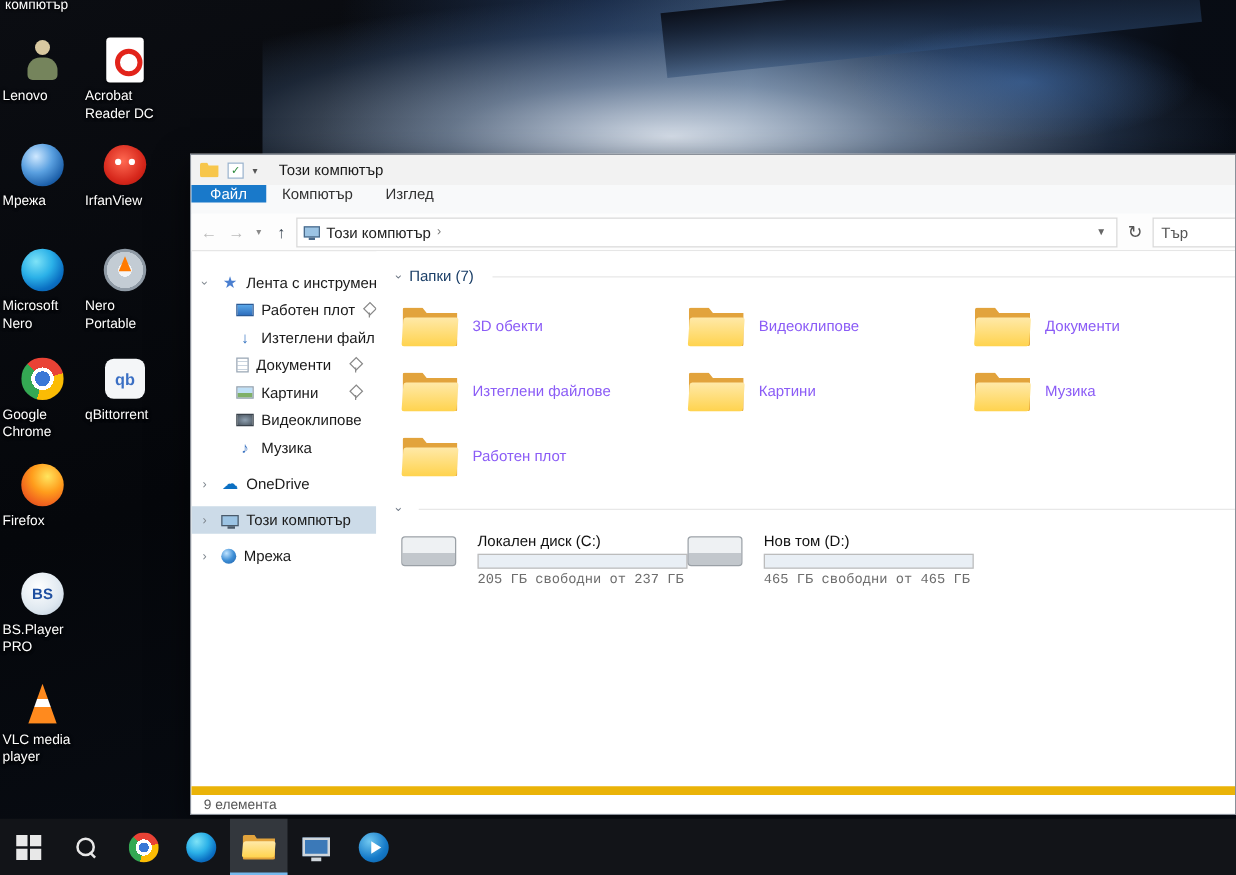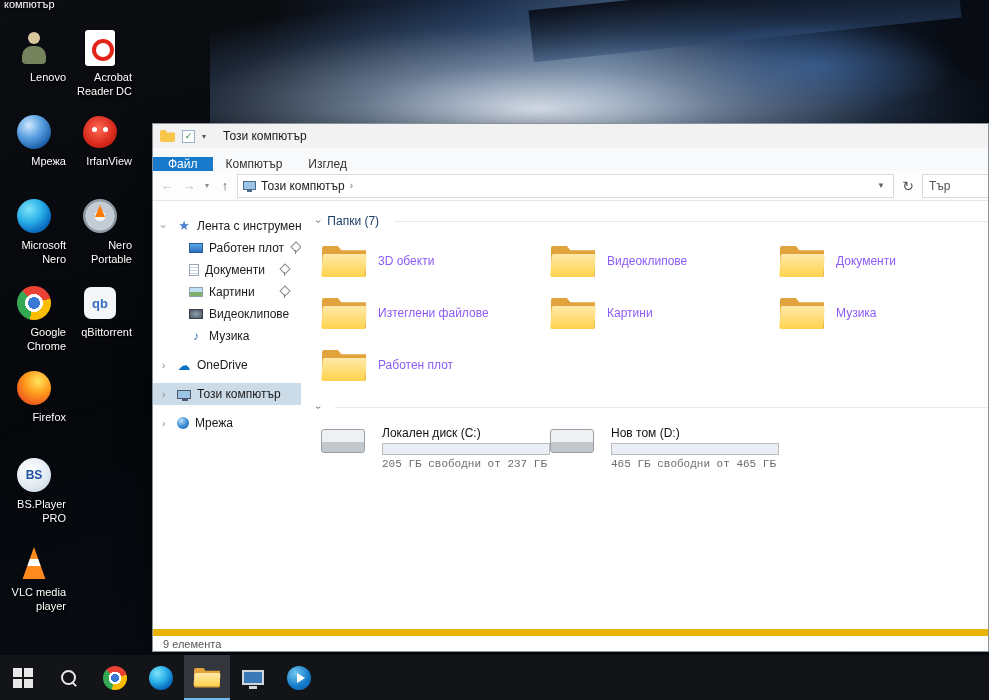--- a/index.html
+++ b/index.html
@@ -13,21 +13,21 @@
       radial-gradient(ellipse at 42% 78%, rgba(226,233,242,.92) 0%, rgba(172,192,216,.55) 28%, rgba(70,100,140,.3) 55%, transparent 72%),
       linear-gradient(100deg, transparent 8%, rgba(35,60,100,.7) 34%, rgba(95,135,185,.55) 50%, rgba(22,38,64,.85) 70%, rgba(8,12,20,.95) 92%); }
   .wp-wing { position:absolute; left:530px; top:-12px; width:430px; height:52px; transform:rotate(-6deg);
     background:linear-gradient(180deg, rgba(10,14,24,.95), rgba(45,75,115,.5)); }
   .wp-glow { position:absolute; right:30px; top:18px; width:280px; height:95px;
     background:radial-gradient(ellipse, rgba(72,122,190,.5), transparent 70%); }
 
   .cut-label { position:absolute; left:4px; top:-2px; color:#fff; font-size:11px; text-shadow:0 1px 2px #000; }
 
   
-  .dicon { position:absolute; width:64px; text-align:right; cursor:default; }
+  .dicon { position:absolute; width:64px; text-align:left; cursor:default; }
   .dicon .glyph { width:40px; height:40px; margin:0 auto 3px; display:flex; align-items:center; justify-content:center; position:relative; }
   .dlabel { color:#fff; font-size:11px; line-height:1.25; text-shadow:0 1px 2px #000, 0 0 3px #000; }
 
   .i-lenovo{width:32px;height:36px;position:relative}
   .i-lenovo::before{content:"";position:absolute;left:10px;top:2px;width:12px;height:12px;border-radius:50%;background:#d8c8a0}
   .i-lenovo::after{content:"";position:absolute;left:4px;top:16px;width:24px;height:18px;border-radius:10px 10px 4px 4px;background:#75845c}
   .i-acrobat{width:30px;height:36px;background:#fff;border-radius:3px;position:relative;box-shadow:0 1px 2px rgba(0,0,0,.5)}
   .i-acrobat::before{content:"";position:absolute;left:7px;top:9px;width:14px;height:14px;border:4px solid #e2231a;border-radius:50%}
   .i-network{width:34px;height:34px;border-radius:50%;background:radial-gradient(circle at 35% 30%,#cfe8ff,#5aa0e0 40%,#1b5ea8 75%,#123f73)}
   .i-irfan{width:34px;height:32px;border-radius:46% 54% 52% 48% / 55% 48% 52% 45%;background:radial-gradient(circle at 45% 40%,#ff6a52,#d7281c 60%,#a81208);position:relative}
@@ -47,21 +47,21 @@
     display:flex; flex-direction:column; overflow:hidden;
     border:1px solid #8a9099; box-shadow:0 10px 26px rgba(0,0,0,.55); }
 
   .titlebar { height:24px; background:#f2f2f2; display:flex; align-items:center; padding-left:7px; gap:7px; flex:none; }
   .qat-folder { width:15px; height:12px; position:relative; }
   .qat-folder::before { content:""; position:absolute; inset:0; background:#f7c64b; border-radius:2px; clip-path:polygon(0 0,38% 0,46% 20%,100% 20%,100% 100%,0 100%); }
   .qat-check { width:13px; height:13px; border:1px solid #9ab2cc; background:#fff; font-size:9px; color:#2e8b3d; display:flex; align-items:center; justify-content:center; }
   .qat-chev { font-size:8px; color:#555; }
   .win-title { font-size:12px; color:#1a1a1a; margin-left:10px; }
 
-  .tabsrow { height:23px; background:#f8f9fa; display:flex; align-items:flex-end; font-size:12px; flex:none; }
+  .tabsrow { height:23px; background:#f8f9fa; display:flex; align-items:flex-start; font-size:12px; flex:none; }
   .tab-file { background:#1979ca; color:#fff; padding:0 15px; display:flex; align-items:center; }
   .tab { padding:0 13px; color:#333; display:flex; align-items:center; }
 
   .addrrow { height:30px; background:#fdfdfd; border-bottom:1px solid #e6e6e6; display:flex; align-items:center; padding:0 4px; gap:2px; flex:none; }
   .navbtn { width:20px; text-align:center; font-size:13px; flex:none; }
   .navbtn.disabled { color:#bcbcbc; }
   .navbtn.enabled { color:#3e4a56; }
   .navbtn.small { width:12px; font-size:8px; color:#8a8a8a; }
   .addr-box { flex:1; height:24px; border:1px solid #d9d9d9; background:#fff; display:flex; align-items:center; padding:0 5px; gap:5px; font-size:12px; color:#222; min-width:0; }
   .addr-pc { width:13px; height:9px; border:1px solid #4a6a8a; background:#9cc4e4; position:relative; flex:none; }
@@ -257,20 +257,25 @@
         <span class="chev open">›</span>
         <span class="sic sic-star"></span>
         <span>Лента с инструменти</span>
       </div>
       <div class="side-item child">
         <span class="sic sic-desktop"></span>
         <span>Работен плот</span>
         <span class="pin"></span>
       </div>
       <div class="side-item child">
+        <span class="sic sic-downloads"></span>
+        <span>Изтеглени файл</span>
+
+      </div>
+      <div class="side-item child">
         <span class="sic sic-docs"></span>
         <span>Документи</span>
         <span class="pin"></span>
       </div>
       <div class="side-item child">
         <span class="sic sic-pics"></span>
         <span>Картини</span>
         <span class="pin"></span>
       </div>
       <div class="side-item child">

